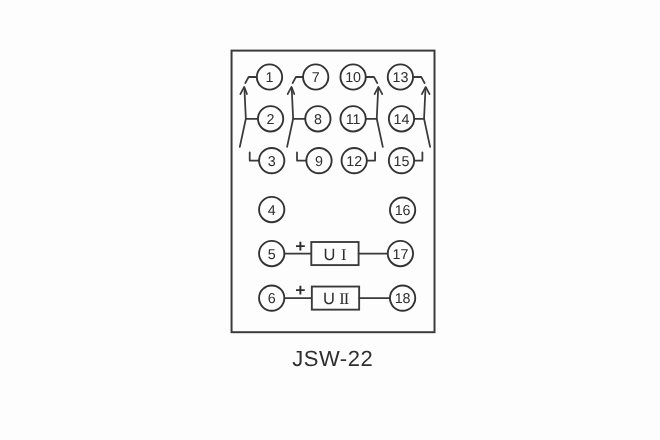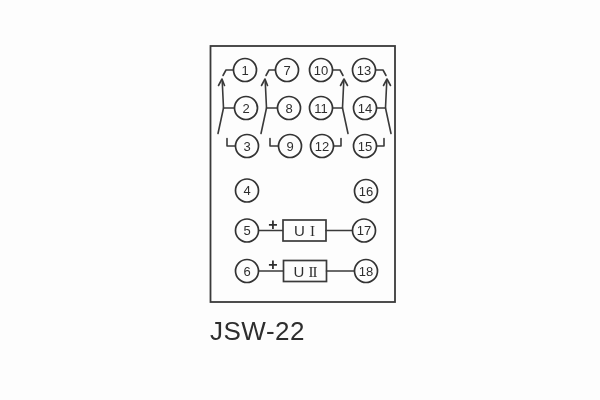--- a/index.html
+++ b/index.html
@@ -17,22 +17,22 @@
   .diagram-svg {
     position: absolute;
     left: 0;
     top: 0;
   }
   .caption {
     position: absolute;
     left: 210px;
     top: 316px;
     width: 185px;
-    text-align: left;
-    font-size: 26px;
+    text-align: center;
+    font-size: 20px;
     letter-spacing: 0.5px;
     color: #2e2e2e;
   }
   svg .wire {
     fill: none;
     stroke: #3a3a3a;
     stroke-width: 1.6;
     stroke-linecap: round;
     stroke-linejoin: round;
   }

